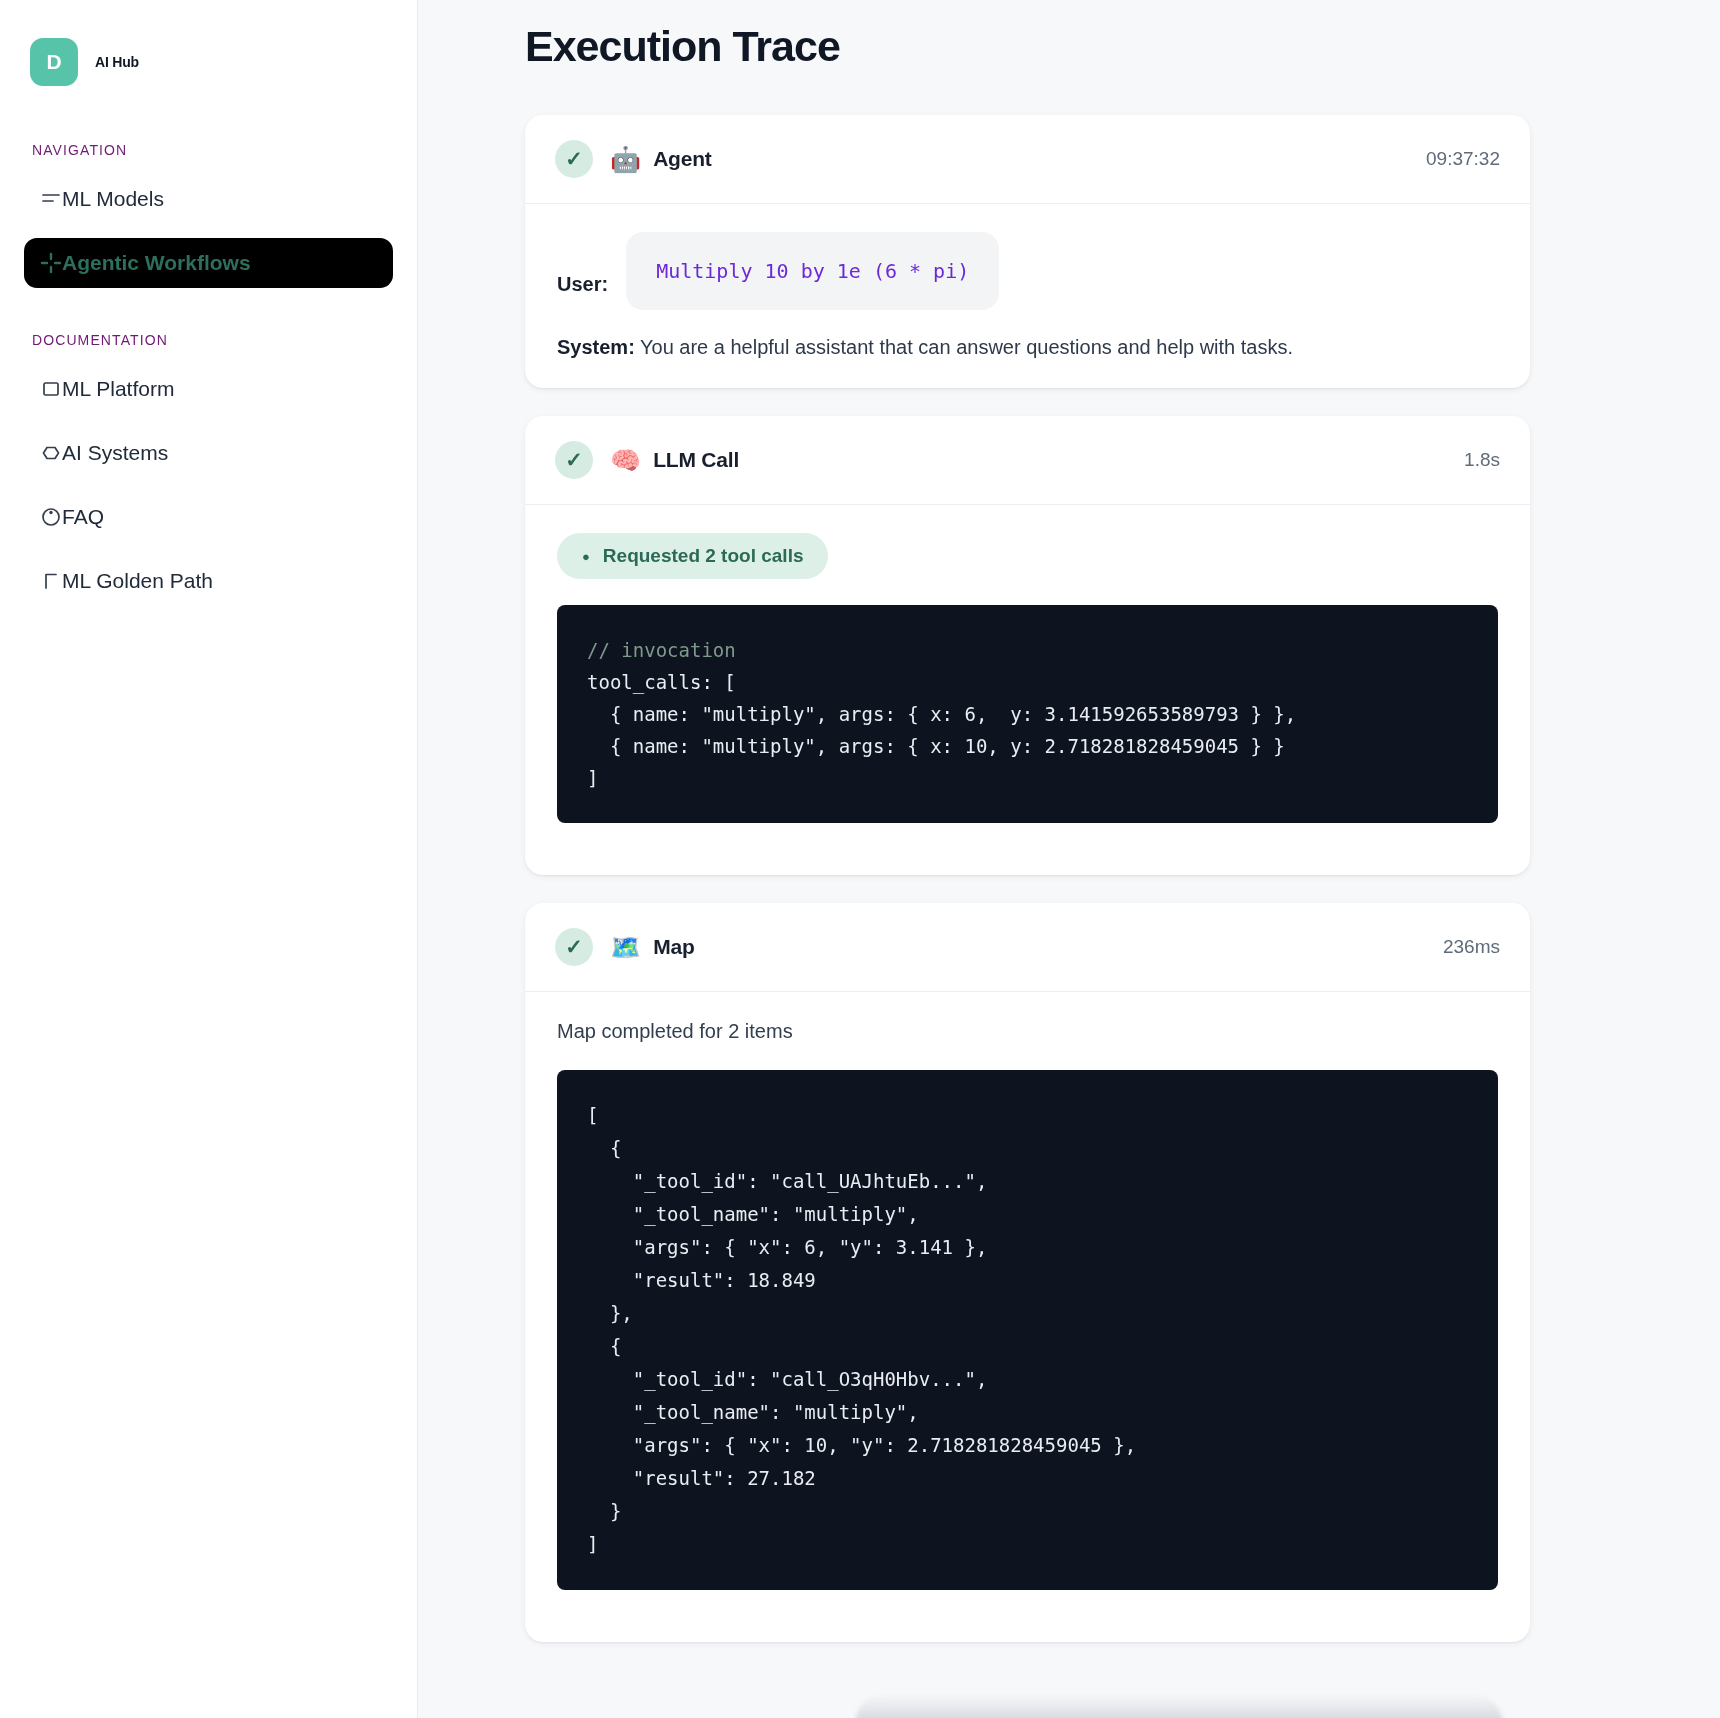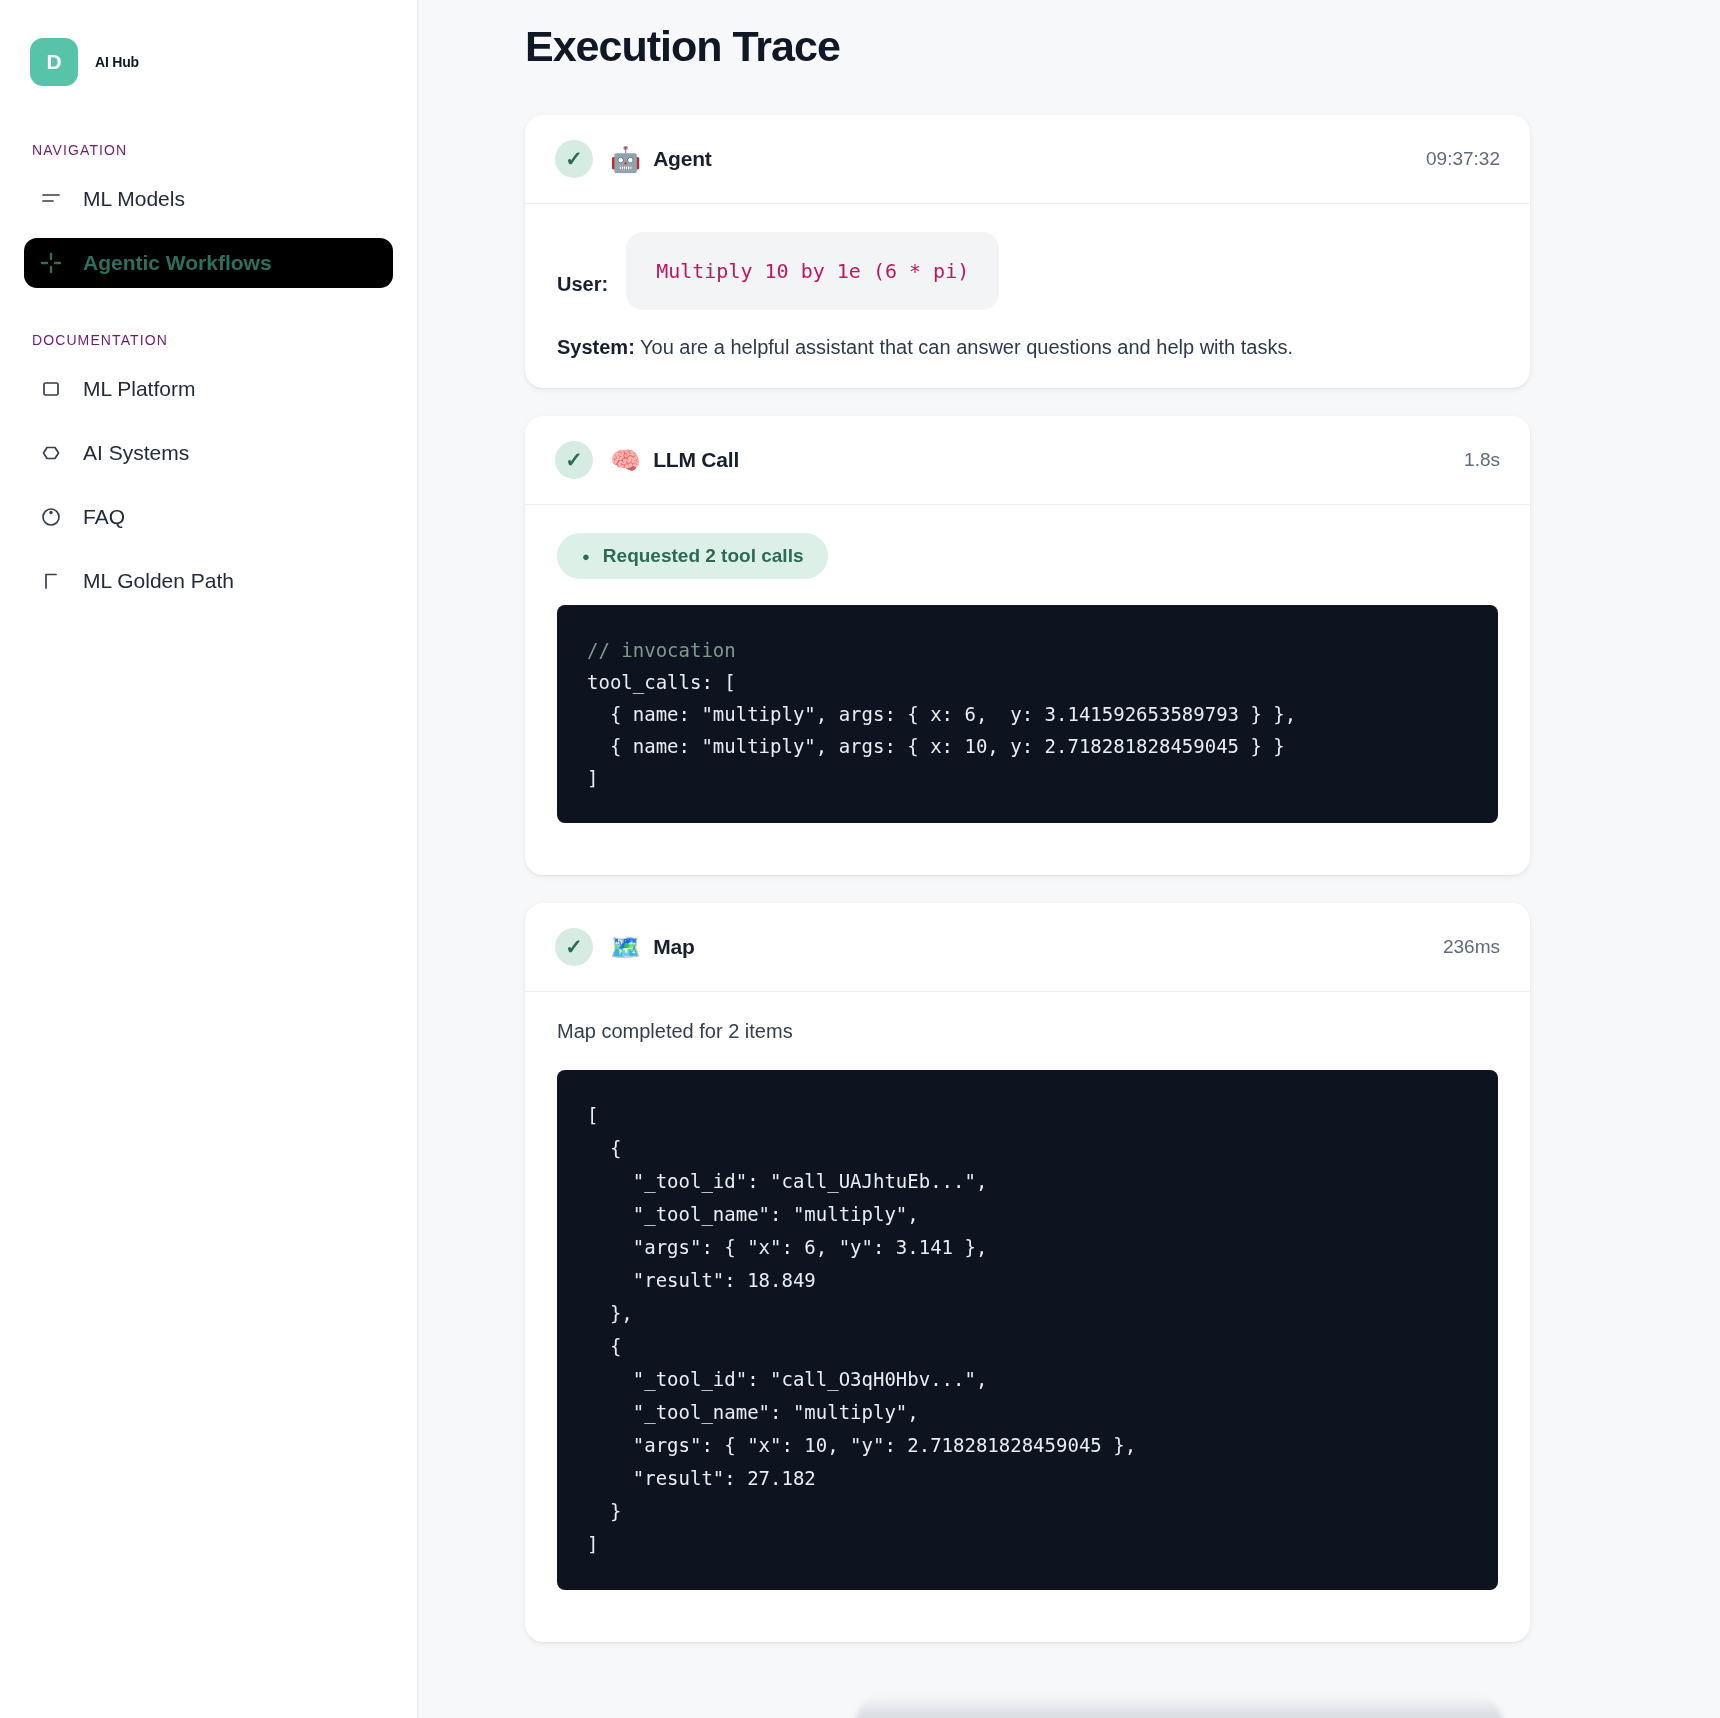--- a/index.html
+++ b/index.html
@@ -28,21 +28,21 @@
   }
   .brand-name { font-size: 14px; font-weight: 700; color: #101826; letter-spacing: -0.2px; }
 
   .section-label {
     font-size: 14px; letter-spacing: 1.1px; color: #701a75;
     margin: 56px 0 16px 8px; font-weight: 400;
   }
   .section-label.second { margin-top: 44px; }
 
   .nav-item {
-    display: flex; align-items: center; gap: 21px;
+    display: flex; align-items: center; 
     padding: 13px 16px; margin-bottom: 14px;
     border-radius: 13px; font-size: 21px; color: #212b3a;
     cursor: pointer;
   }
   .nav-item .nav-icon { width: 22px; height: 22px; flex: none; display: block; }
   .nav-item svg { display: block; width: 100%; height: 100%; }
   .nav-item svg .stroke { stroke: #343e4e; stroke-width: 1.7; fill: none; }
   .nav-item svg .fill   { fill: #343e4e; }
   .nav-item.active { background: #000000; color: #2d6e5c; font-weight: 700; }
   .nav-item.active svg .stroke { stroke: #2d6e5c; stroke-width: 2.4; }
@@ -82,21 +82,21 @@
   .card-body { padding: 28px 32px 52px 32px; }
   .card-body.agent { padding-bottom: 28px; }
 
   .user-row { display: flex; align-items: flex-end; gap: 18px; }
   .user-label, .system-label { font-size: 20px; font-weight: 700; color: #18202e; }
   .user-label { padding-bottom: 14px; }
   .user-bubble {
     background: #f2f4f6; border-radius: 17px;
     padding: 27px 30px;
     font-family: "DejaVu Sans Mono", "Liberation Mono", monospace;
-    font-size: 20px; color: #be185d; white-space: pre;
+    font-size: 20px; color: #6d28d9; white-space: pre;
   }
   .system-row { margin-top: 24px; font-size: 20px; color: #2e3a4b; line-height: 26px; }
 
   .badge {
     display: inline-flex; align-items: center; gap: 13px;
     background: #ddf0e8; color: #2c6a57;
     border-radius: 25px; padding: 12px 25px;
     font-size: 19px; font-weight: 700;
   }
   .badge-dot { font-size: 13px; line-height: 1; }

